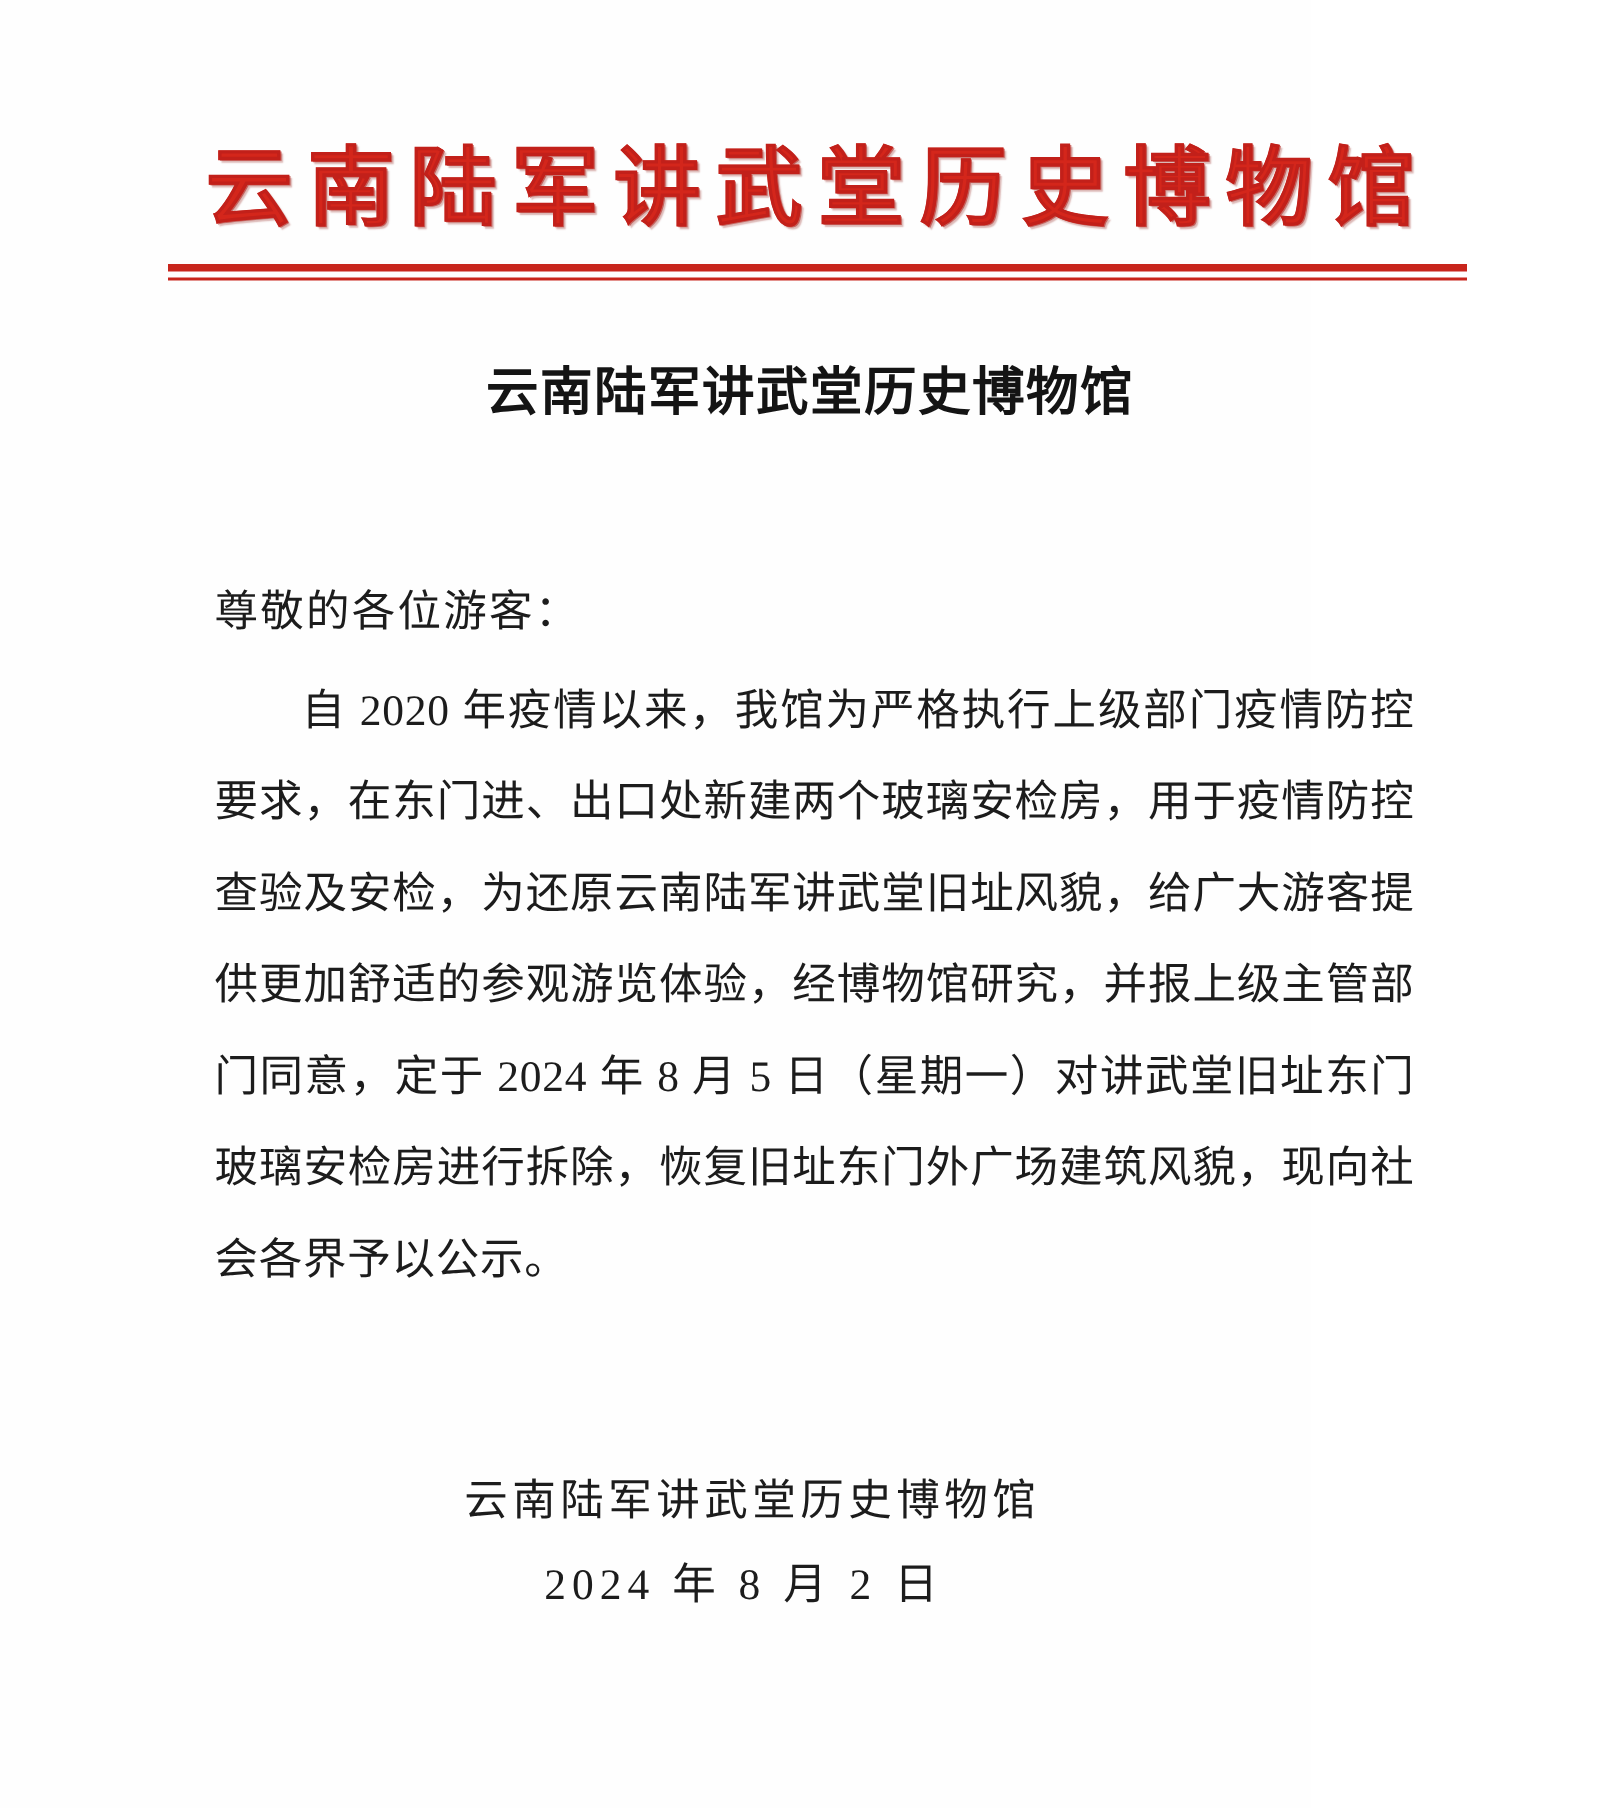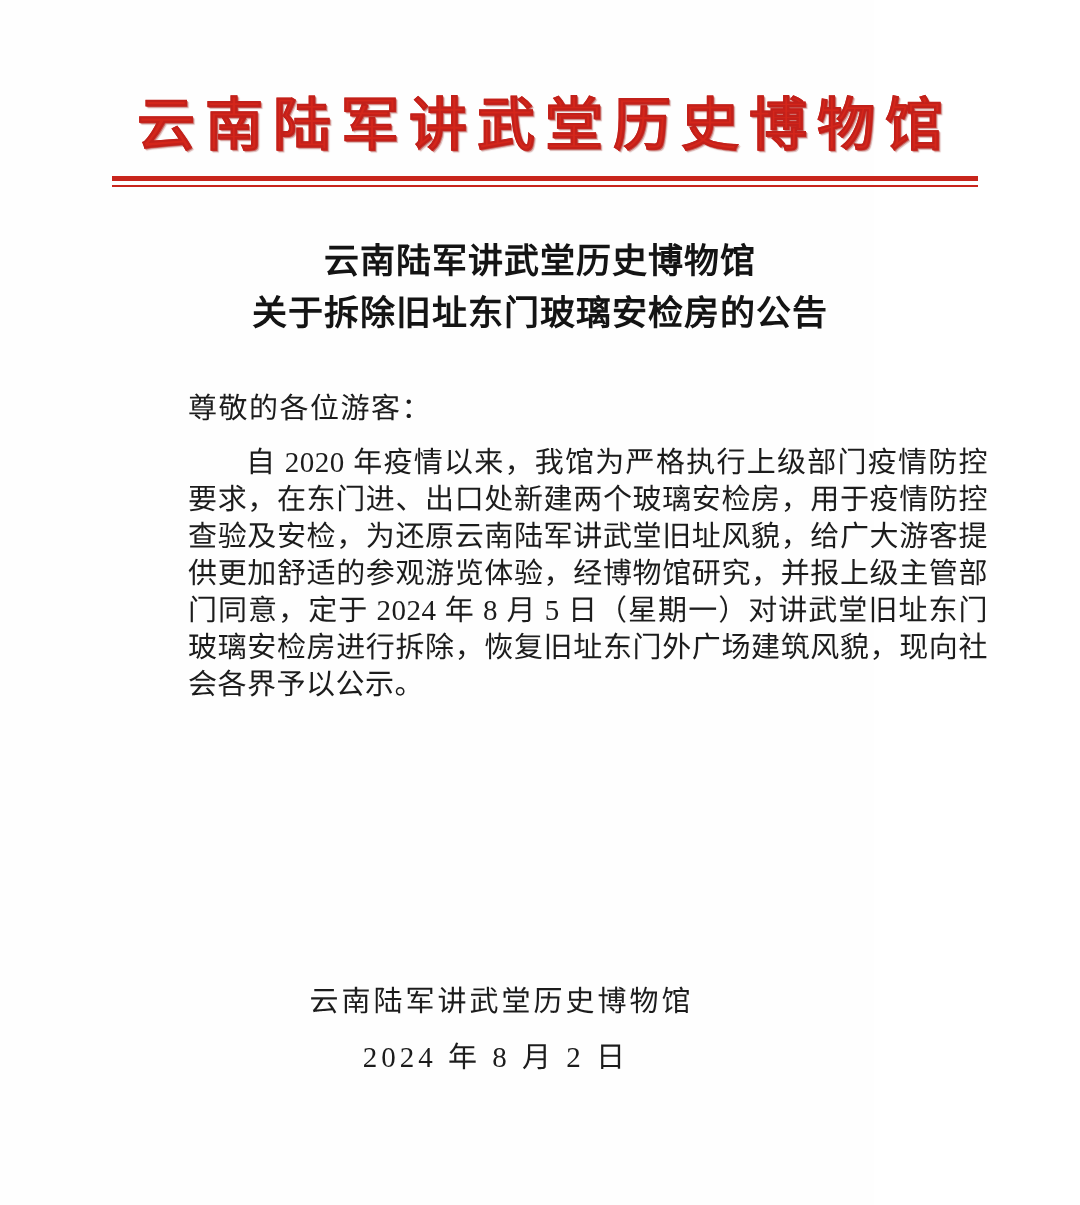--- a/index.html
+++ b/index.html
@@ -88,35 +88,34 @@
     display: block;
     white-space: nowrap;
   }
 
   
   .body-block {
     position: absolute;
     left: 143px;
     top: 386px;
     width: 800px;
-    margin-left: 45px;
   }
 
   .salutation {
     font-size: 29px;
     line-height: 44px;
     letter-spacing: 1.5px;
     color: #1c1c1c;
     margin-bottom: 14px;
     white-space: nowrap;
   }
 
   .body-para {
     font-size: 29px;
-    line-height: 37px;
+    line-height: 61px;
     letter-spacing: 0.5px;
     color: #1c1c1c;
     text-align: justify;
     text-justify: inter-ideograph;
     text-indent: 2em;
     margin: 0;
   }
 
   
   .signature {
@@ -155,21 +154,20 @@
     <div class="masthead-title">云南陆军讲武堂历史博物馆</div>
     <div class="masthead-rules">
       <div class="rule-thick"></div>
       <div class="rule-gap"></div>
       <div class="rule-thin"></div>
     </div>
   </div>
 
   <div class="doc-title">
     <span class="doc-title-line">云南陆军讲武堂历史博物馆</span>
-    <span class="doc-title-line">关于拆除旧址东门玻璃安检房的公告</span>
   </div>
 
   <div class="body-block">
     <div class="salutation">尊敬的各位游客：</div>
     <p class="body-para">自 2020 年疫情以来，我馆为严格执行上级部门疫情防控要求，在东门进、出口处新建两个玻璃安检房，用于疫情防控查验及安检，为还原云南陆军讲武堂旧址风貌，给广大游客提供更加舒适的参观游览体验，经博物馆研究，并报上级主管部门同意，定于 2024 年 8 月 5 日（星期一）对讲武堂旧址东门玻璃安检房进行拆除，恢复旧址东门外广场建筑风貌，现向社会各界予以公示。</p>
   </div>
 
   <div class="signature">
     <div class="sign-org">云南陆军讲武堂历史博物馆</div>
     <div class="sign-date">2024 年 8 月 2 日</div>

